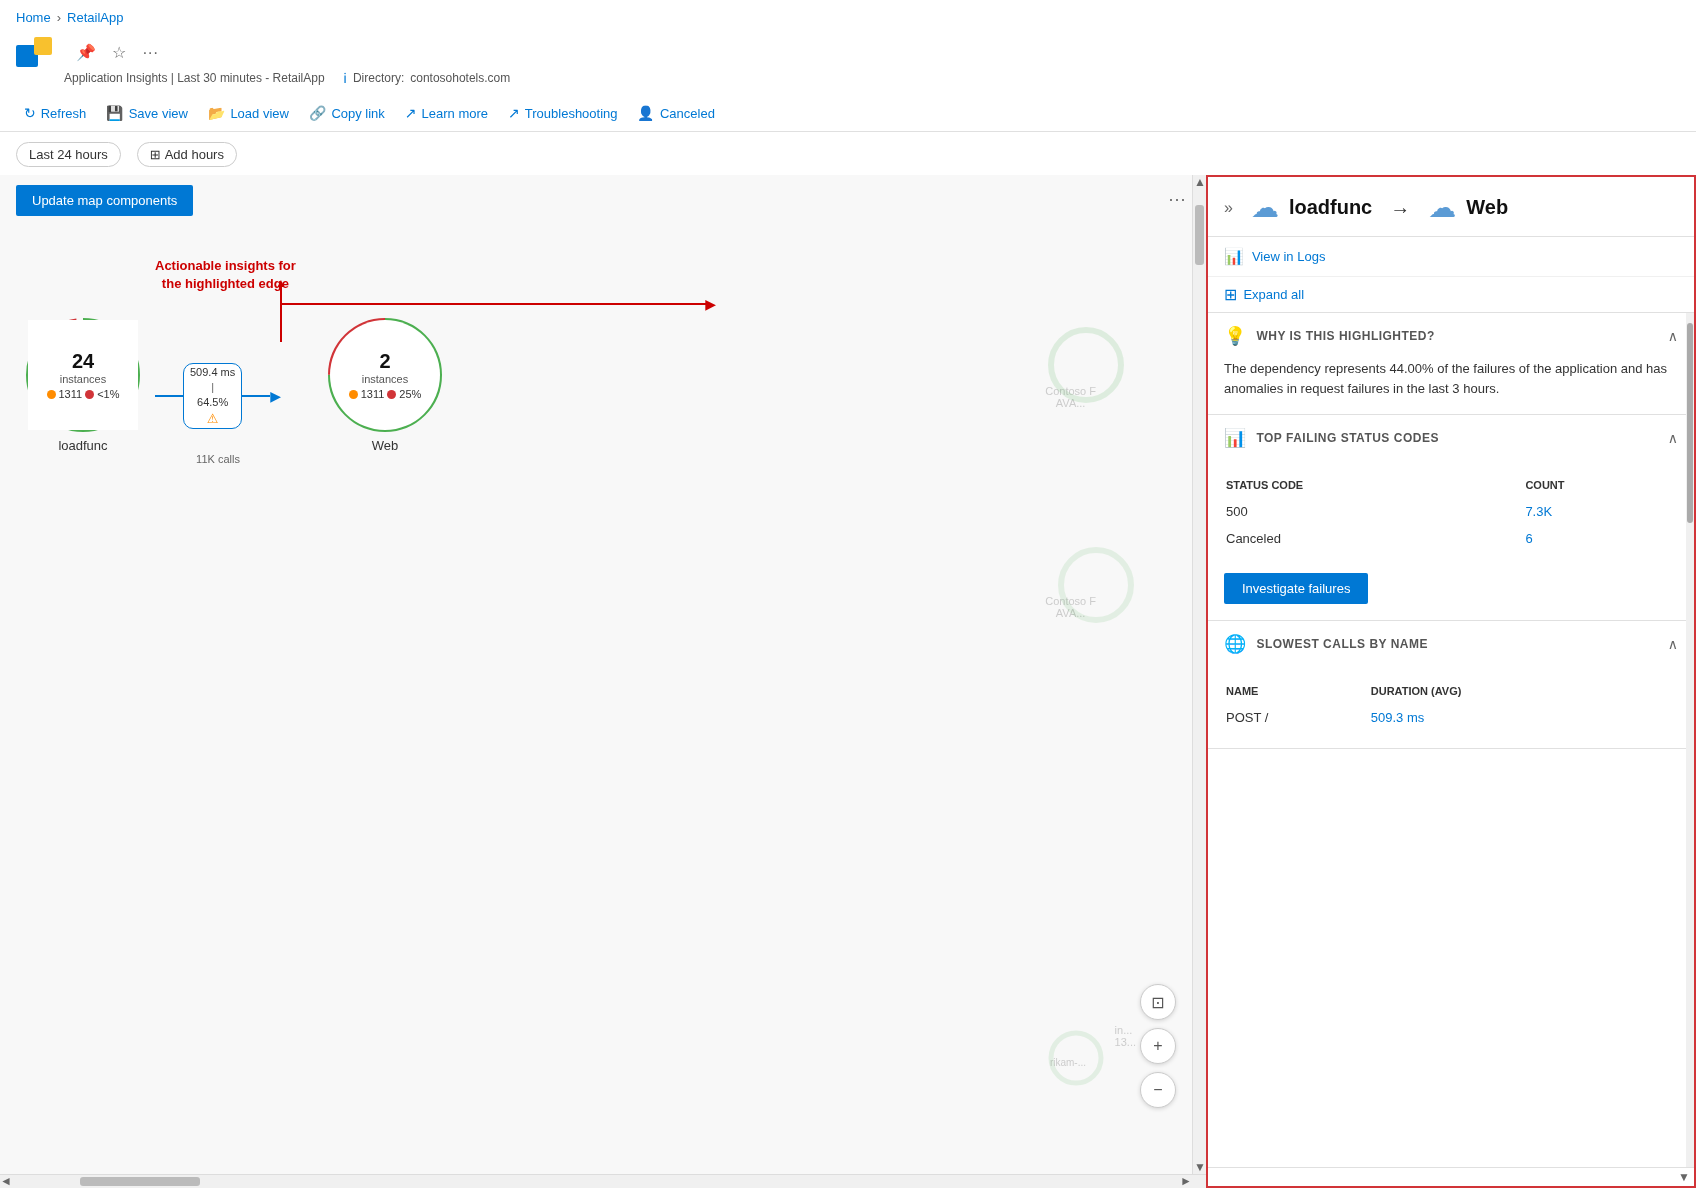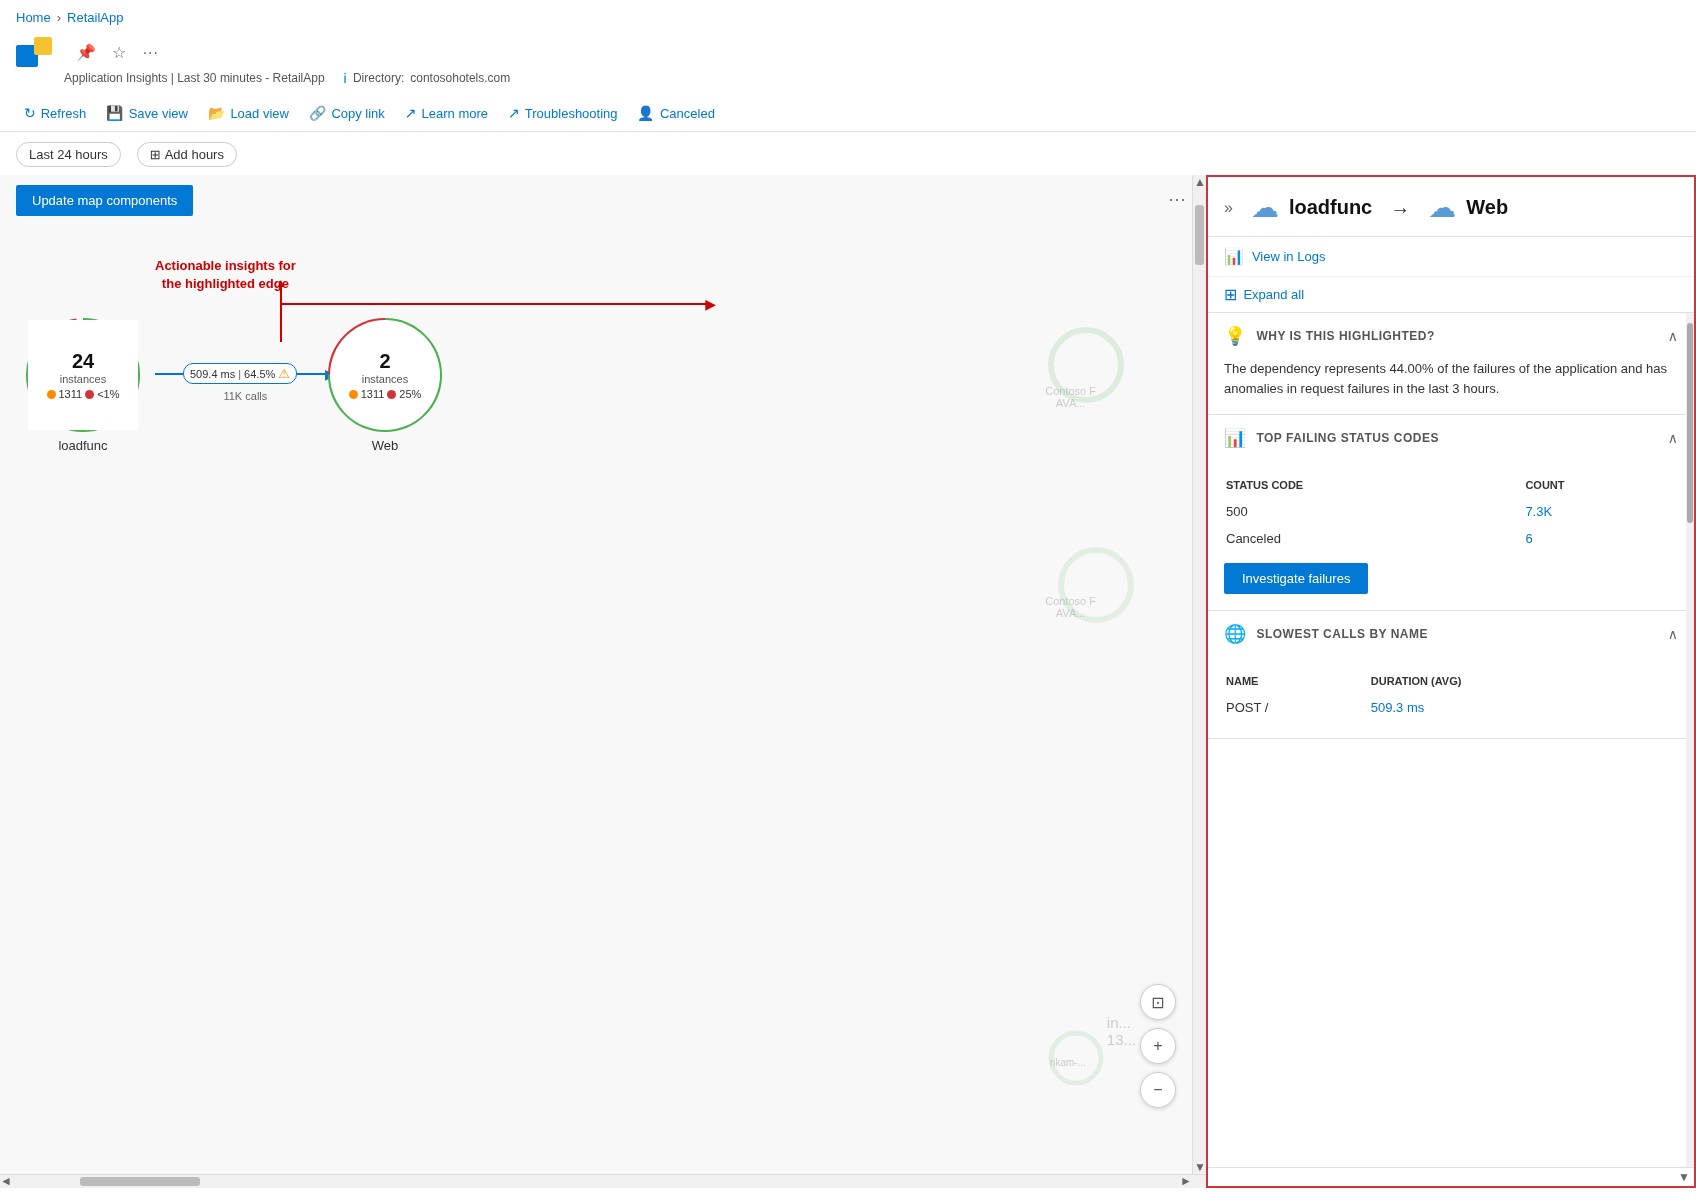--- a/index.html
+++ b/index.html
@@ -71,21 +71,21 @@
     .section-title { font-size: 12px; font-weight: 700; color: #555; text-transform: uppercase; letter-spacing: 0.5px; flex: 1; }
     .section-chevron { font-size: 14px; color: #666; margin-left: auto; }
     .section-body { padding: 0 16px 16px; }
     .section-body p { font-size: 13px; color: #333; line-height: 1.5; }
 
     
     .data-table { width: 100%; margin-top: 12px; }
     .data-table .col-header { font-size: 11px; font-weight: 700; color: #333; text-transform: uppercase; padding: 4px 0 6px; }
     .data-table tr td { padding: 5px 0; font-size: 13px; }
     .data-table td.link-val { color: #0078d4; cursor: pointer; }
-    .investigate-btn { background: #0078d4; color: #fff; border: none; padding: 8px 18px; cursor: pointer; font-size: 13px; border-radius: 2px; margin-top: 10px; font-weight: 500; }
+    .investigate-btn { background: #0078d4; color: #fff; border: none; padding: 8px 18px; cursor: pointer; font-size: 13px; border-radius: 2px; margin-top: 20px; font-weight: 500; }
 
     
     .section-icon { font-size: 18px; }
     .icon-purple { color: #8764b8; }
     .icon-pink { color: #c4314b; }
     .icon-teal { color: #008272; }
   </style>
 </head>
 <body>
 
@@ -192,30 +192,30 @@
             <span style="font-size:11px;">&lt;1%</span>
           </div>
         </div>
       </div>
       <div style="text-align:center;margin-top:8px;font-size:13px;font-weight:500;">loadfunc</div>
     </div>
 
     <div style="position:absolute;top:188px;left:155px;display:flex;flex-direction:column;align-items:center;gap:4px;">
       <div style="display:flex;align-items:center;">
         <div style="width:28px;height:2px;background:#0078d4;"></div>
-        <div style="background:#fff;border:1px solid #0078d4;color:#333;font-size:11px;padding:2px 6px;border-radius:10px;display:flex;align-items:center;gap:3px;white-space:nowrap;">
+        <div style="background:#fff;border:1px solid #0078d4;color:#333;font-size:11px;padding:2px 6px;border-radius:10px;display:flex;align-items:center;gap:3px;white-space:nowrap;flex-direction:column;">
           <span>509.4 ms</span>
           <span style="color:#666;">|</span>
           <span>64.5%</span>
           <span style="color:#ff8c00;font-size:13px;">⚠</span>
         </div>
         <div style="width:28px;height:2px;background:#0078d4;"></div>
         <span style="color:#0078d4;font-size:14px;">▶</span>
       </div>
-      <div style="font-size:11px;color:#666;margin-top:2px;">11K calls</div>
+      <div style="font-size:11px;color:#666;margin-top:20px;">11K calls</div>
     </div>
 
     <div style="position:absolute;top:145px;left:330px;">
       <div style="position:relative;width:110px;height:110px;">
         <svg width="130" height="130" style="position:absolute;top:-10px;left:-10px;">
           <circle cx="65" cy="65" r="52" fill="none" stroke="#4caf50" stroke-width="10" stroke-dasharray="245 327" stroke-dashoffset="0" transform="rotate(-90 65 65)"></circle>
           <circle cx="65" cy="65" r="52" fill="none" stroke="#d13438" stroke-width="10" stroke-dasharray="82 327" stroke-dashoffset="-245" transform="rotate(-90 65 65)"></circle>
         </svg>
         <div style="position:absolute;inset:0;display:flex;flex-direction:column;align-items:center;justify-content:center;background:#fff;border-radius:50%;margin:0;">
           <span style="font-size:20px;font-weight:700;color:#111;">2</span>
@@ -226,21 +226,21 @@
             <span style="width:9px;height:9px;background:#d13438;border-radius:50%;display:inline-block;"></span>
             <span style="font-size:11px;">25%</span>
           </div>
         </div>
       </div>
       <div style="text-align:center;margin-top:8px;font-size:13px;font-weight:500;">Web</div>
     </div>
 
     <div style="position:absolute;top:210px;right:110px;font-size:11px;color:#ccc;text-align:center;">Contoso F<br>AVA...</div>
     <div style="position:absolute;top:420px;right:110px;font-size:11px;color:#ccc;text-align:center;">Contoso F<br>AVA...</div>
-    <div style="position:absolute;bottom:140px;right:70px;font-size:15px;color:#ccc;">in...<br>13...</div>
+    <div style="position:absolute;bottom:140px;right:70px;font-size:11px;color:#ccc;">in...<br>13...</div>
     <div style="position:absolute;bottom:120px;right:120px;font-size:10px;color:#ccc;text-align:center;">rikam-...</div>
 
     <svg style="position:absolute;top:150px;right:80px;opacity:0.15;" width="80" height="80">
       <circle cx="40" cy="40" r="35" fill="none" stroke="#4caf50" stroke-width="6"></circle>
     </svg>
     <svg style="position:absolute;top:370px;right:70px;opacity:0.12;" width="80" height="80">
       <circle cx="40" cy="40" r="35" fill="none" stroke="#4caf50" stroke-width="6"></circle>
     </svg>
     <svg style="position:absolute;bottom:100px;right:100px;opacity:0.12;" width="60" height="60">
       <circle cx="30" cy="30" r="25" fill="none" stroke="#4caf50" stroke-width="5"></circle>

